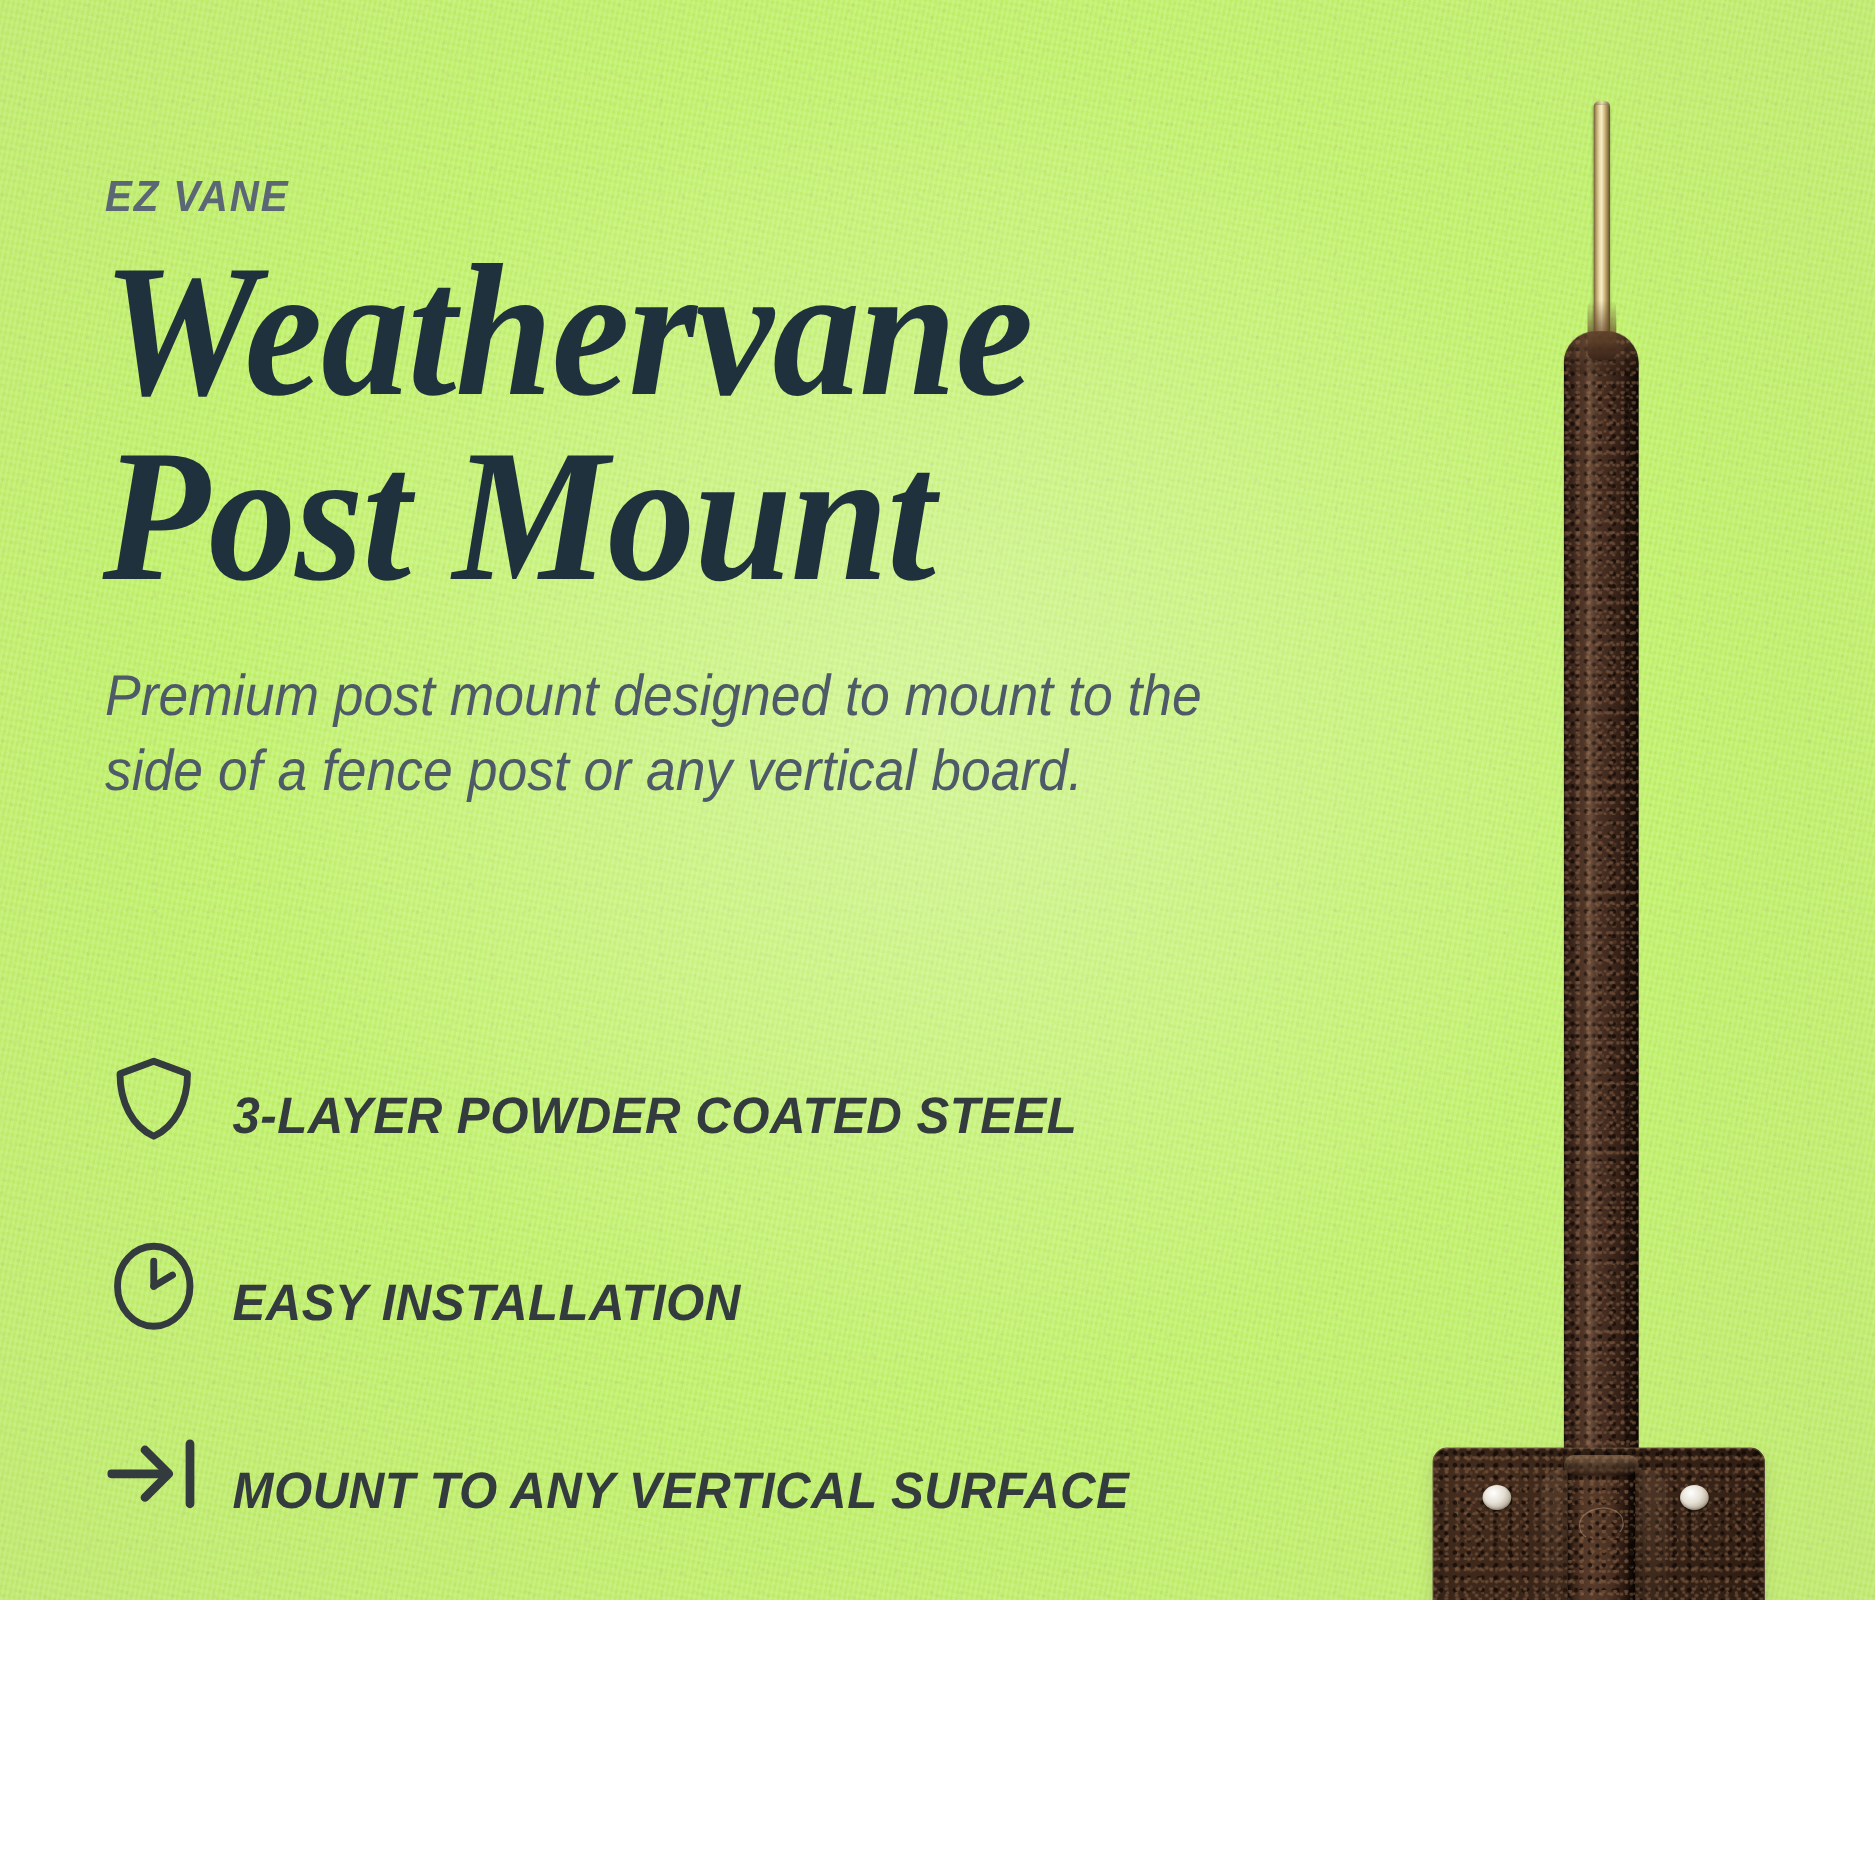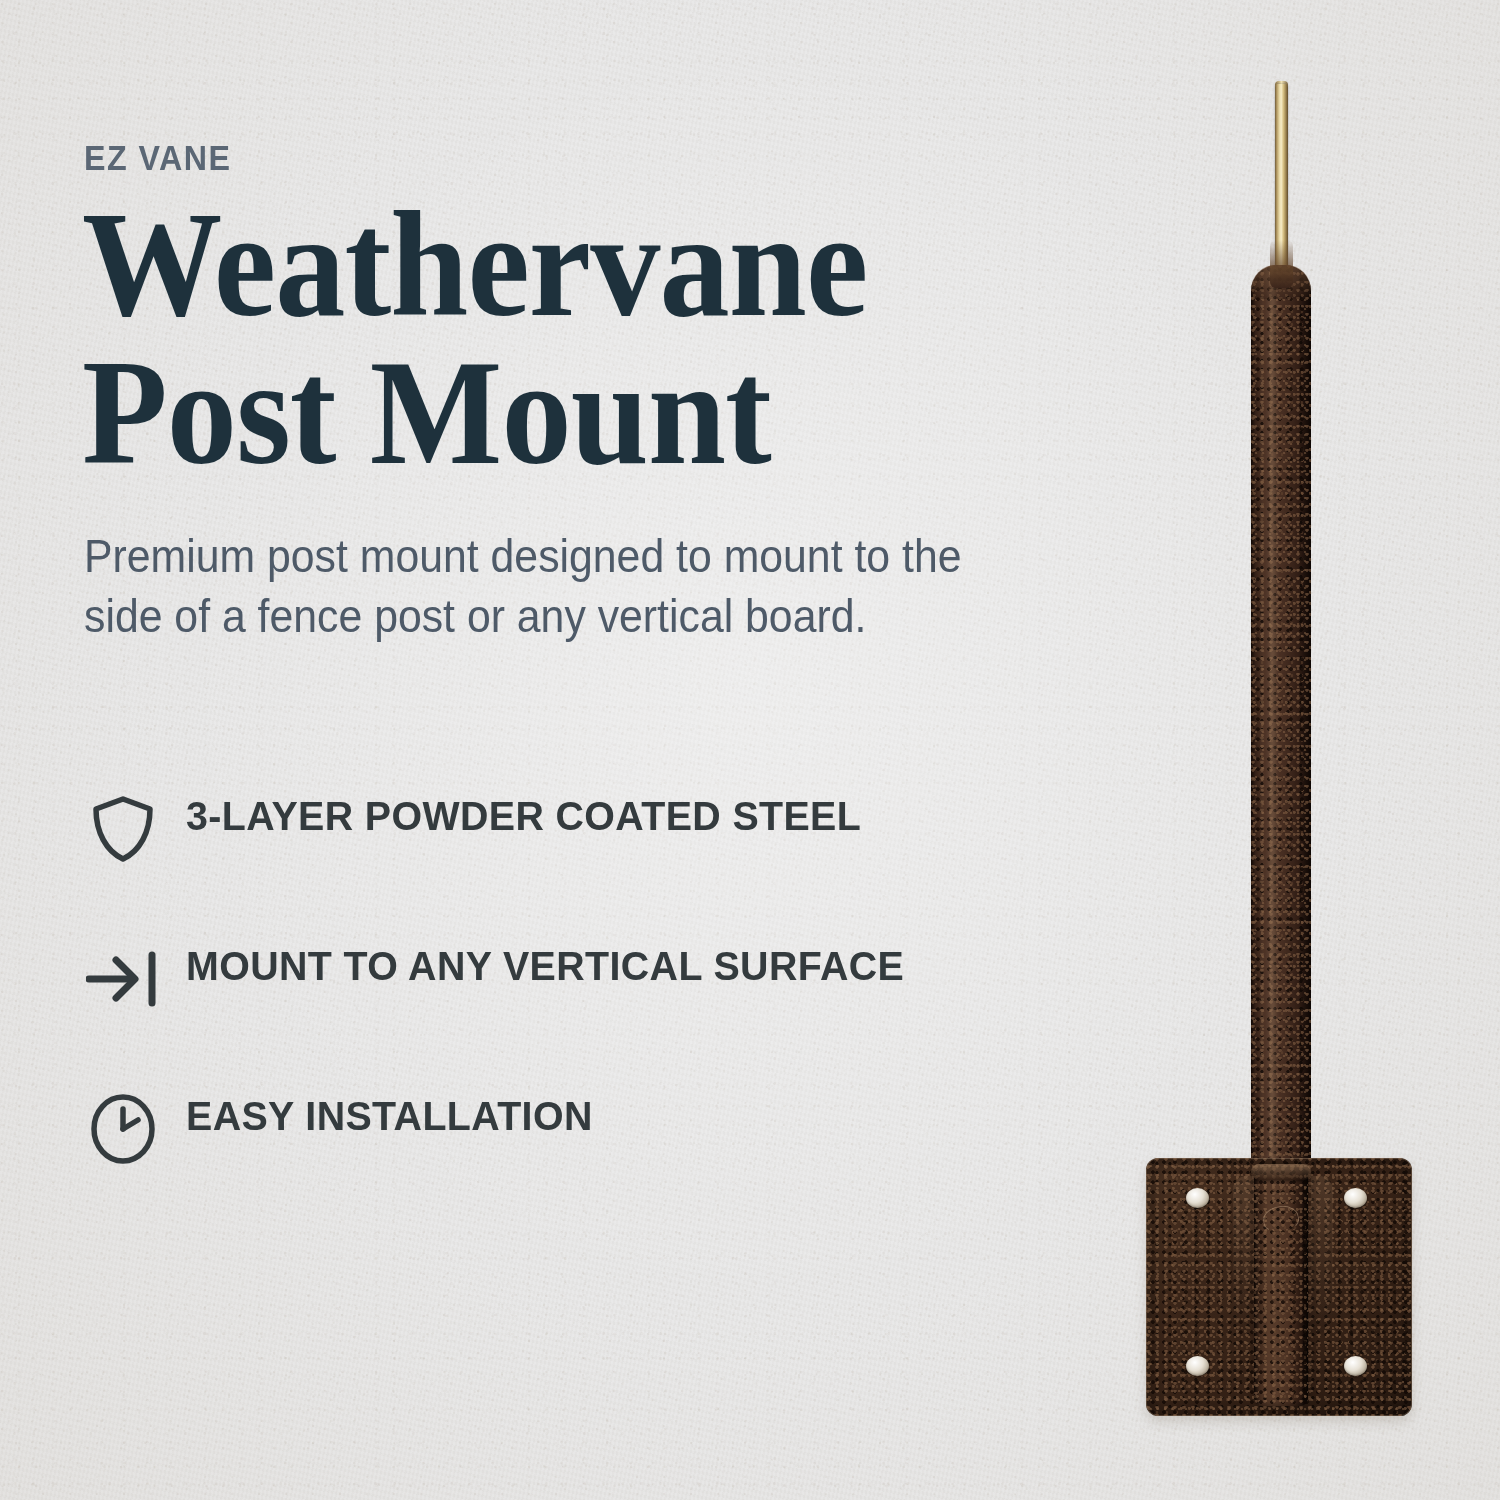--- a/index.html
+++ b/index.html
@@ -5,23 +5,24 @@
   * { margin:0; padding:0; box-sizing:border-box; }
 
   html, body {
     width:1500px; height:1500px;
     overflow:hidden;
     font-family:"Liberation Sans", sans-serif;
   }
 
   #page {
     position:relative;
-    width:1500px; height:1500px;
-    background:#e5e5e5;
-    overflow:hidden;
+    width:1500px; height:1280px;
+    background:#bef264;
+    overflow:hidden;
+    font-style:italic;
   }
 
   
   #grain {
     position:absolute; inset:0;
     pointer-events:none;
     opacity:.55;
     background-image:
       radial-gradient(circle at 13% 21%, rgba(160,145,125,.18) 0 1.1px, transparent 1.6px),
       radial-gradient(circle at 41% 67%, rgba(150,135,115,.16) 0 1.0px, transparent 1.5px),
@@ -92,21 +93,21 @@
 
   
   .features {
     position:absolute;
     left:84px; top:790px;
     width:870px;
     z-index:4;
   }
   .feature {
     display:flex;
-    align-items:flex-start;
+    align-items:flex-end;
     min-height:128px;
   }
   .feature + .feature { margin-top:22px; }
 
   .f-icon {
     flex:0 0 78px;
     width:78px; height:78px;
     display:flex; align-items:center; justify-content:center;
     margin-right:24px;
   }
@@ -316,40 +317,40 @@
       <span class="f-icon">
         <svg width="66" height="70" viewBox="0 0 66 70" fill="none">
           <path d="M33 5 L60 15 C60 38 50 57 33 65 C16 57 6 38 6 15 Z" stroke="#343b3e" stroke-width="5.5" stroke-linejoin="round" stroke-linecap="round" fill="none"></path>
         </svg>
       </span>
       <span class="f-label">3-LAYER POWDER COATED STEEL</span>
     </div>
 
     <div class="feature">
       <span class="f-icon">
+        <svg width="68" height="72" viewBox="0 0 68 72" fill="none">
+          <ellipse cx="34" cy="36" rx="29" ry="32" stroke="#343b3e" stroke-width="5.5" fill="none"></ellipse>
+          <path d="M34 36 L34 16" stroke="#343b3e" stroke-width="5.5" stroke-linecap="round"></path>
+          <path d="M34 36 L49 27" stroke="#343b3e" stroke-width="5.5" stroke-linecap="round"></path>
+        </svg>
+      </span>
+      <span class="f-label">EASY INSTALLATION</span>
+    </div>
+
+    <div class="feature">
+      <span class="f-icon">
         <svg width="74" height="64" viewBox="0 0 74 64" fill="none">
           <path d="M3 32 L48 32" stroke="#343b3e" stroke-width="7" stroke-linecap="round"></path>
           <path d="M30 13 L49 32 L30 51" stroke="#343b3e" stroke-width="7" stroke-linecap="round" stroke-linejoin="round" fill="none"></path>
           <path d="M66 8 L66 56" stroke="#343b3e" stroke-width="7" stroke-linecap="round"></path>
         </svg>
       </span>
       <span class="f-label">MOUNT TO ANY VERTICAL SURFACE</span>
     </div>
 
-    <div class="feature">
-      <span class="f-icon">
-        <svg width="68" height="72" viewBox="0 0 68 72" fill="none">
-          <ellipse cx="34" cy="36" rx="29" ry="32" stroke="#343b3e" stroke-width="5.5" fill="none"></ellipse>
-          <path d="M34 36 L34 16" stroke="#343b3e" stroke-width="5.5" stroke-linecap="round"></path>
-          <path d="M34 36 L49 27" stroke="#343b3e" stroke-width="5.5" stroke-linecap="round"></path>
-        </svg>
-      </span>
-      <span class="f-label">EASY INSTALLATION</span>
-    </div>
-
   </div>
 
   <div id="product">
 
     <div class="pin-tip"></div>
     <div class="pin"></div>
 
     <div class="rod">
       <div class="rod-tex"></div>
       <div class="rod-hi"></div>

